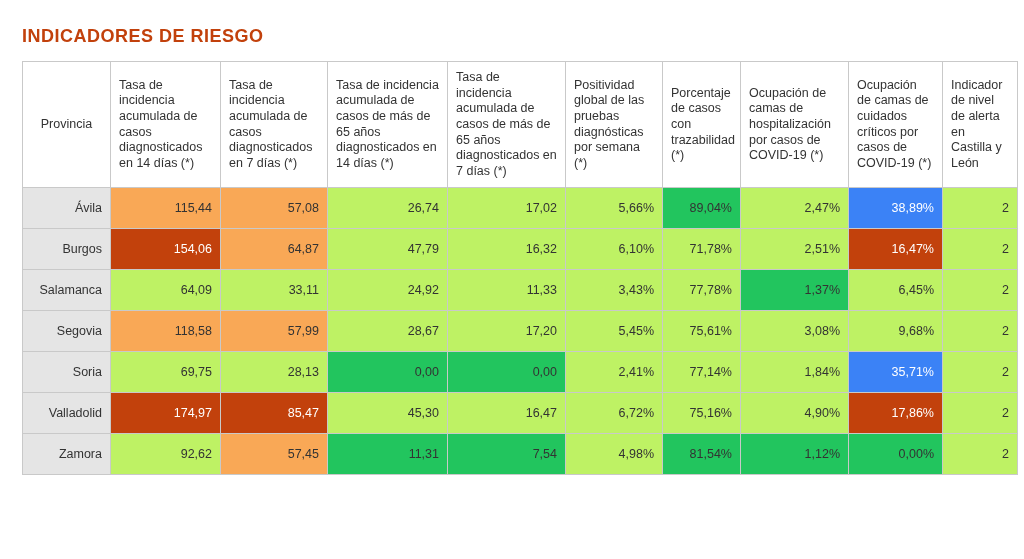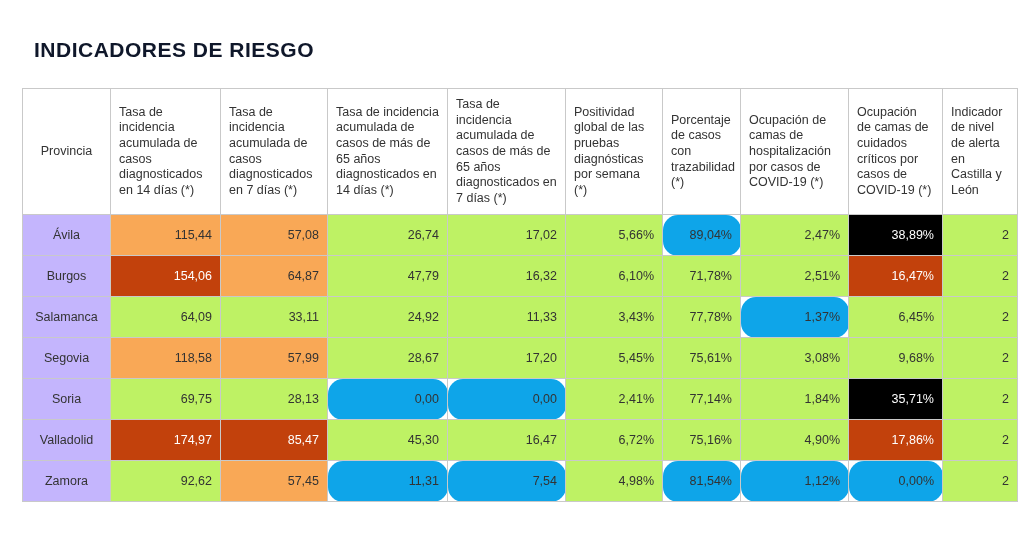--- a/index.html
+++ b/index.html
@@ -8,26 +8,26 @@
     background: #ffffff;
   }
   body {
     width: 1024px;
     height: 559px;
     font-family: "Liberation Sans", sans-serif;
     color: #333333;
     overflow: hidden;
   }
   #page-title {
-    font-size: 21px;
+    font-size: 18px;
     font-weight: bold;
     letter-spacing: 0.5px;
-    color: #0f172a;
+    color: #c2410c;
     padding: 26px 0 0 22px;
-    margin: 12px;
+    margin: 0;
   }
   .table-wrap {
     padding: 14px 22px 0 22px;
   }
   table {
     border-collapse: collapse;
     width: 980px;
     table-layout: fixed;
   }
   th, td {
@@ -46,34 +46,34 @@
     vertical-align: middle;
   }
   thead th.col-prov {
     text-align: center;
   }
   tbody td {
     padding: 9px 8px;
     height: 22px;
   }
   td.prov {
-    text-align: center;
-    background: #c4b5fd;
+    text-align: right;
+    background: #e5e5e5;
     line-height: 1.25;
   }
   td.num {
     text-align: right;
     font-variant-numeric: tabular-nums;
   }
   
-  .lv-normal { background: #0ea5e9; border-radius: 15px; }
+  .lv-normal { background: #22c55e; }
   .lv-bajo   { background: #bef264; }
   .lv-medio  { background: #f9a856; }
   .lv-alto   { background: #c2410c; color: #ffffff; }
-  .lv-muyalto{ background: #000000; color: #ffffff; }
+  .lv-muyalto{ background: #3b82f6; color: #ffffff; }
 </style>
 </head>
 <body>
 
 <h1 id="page-title">INDICADORES DE RIESGO</h1>
 
 <div class="table-wrap">
   <table>
     <colgroup>
       <col style="width:88px">

